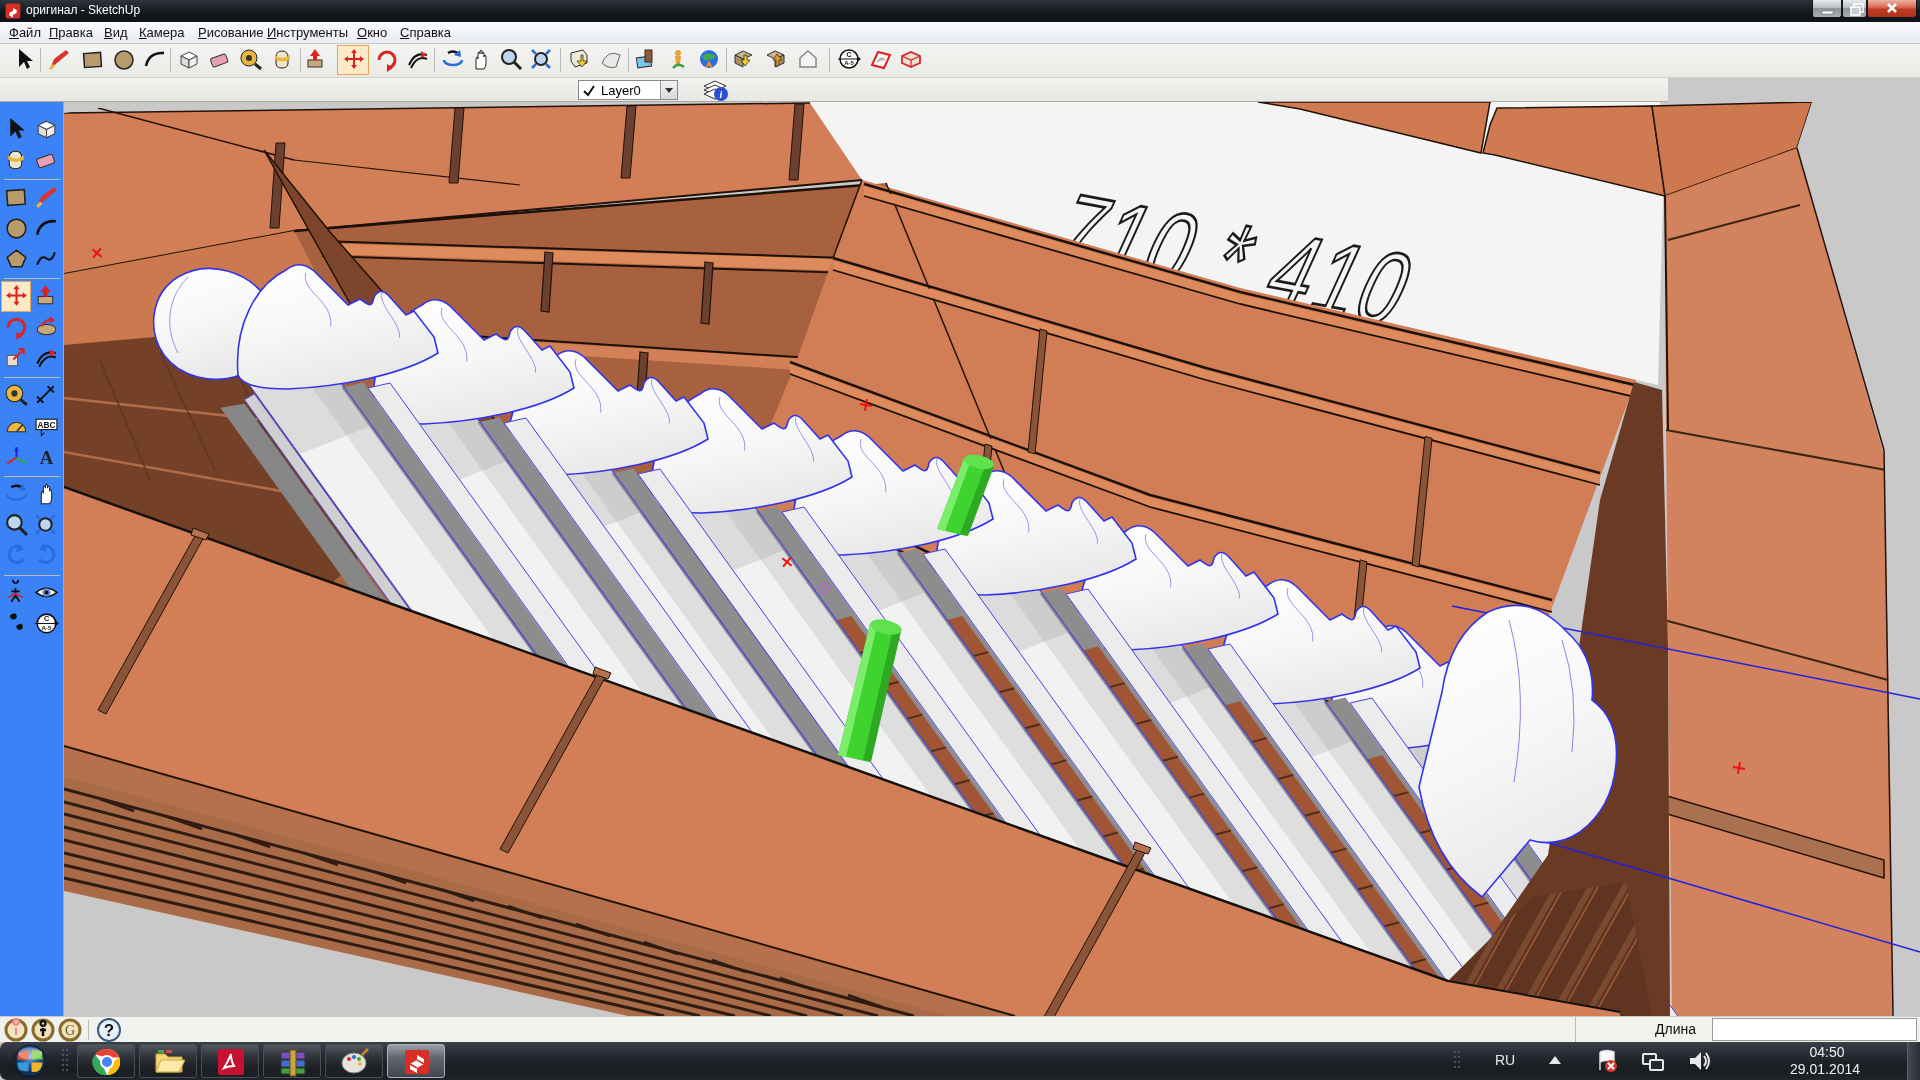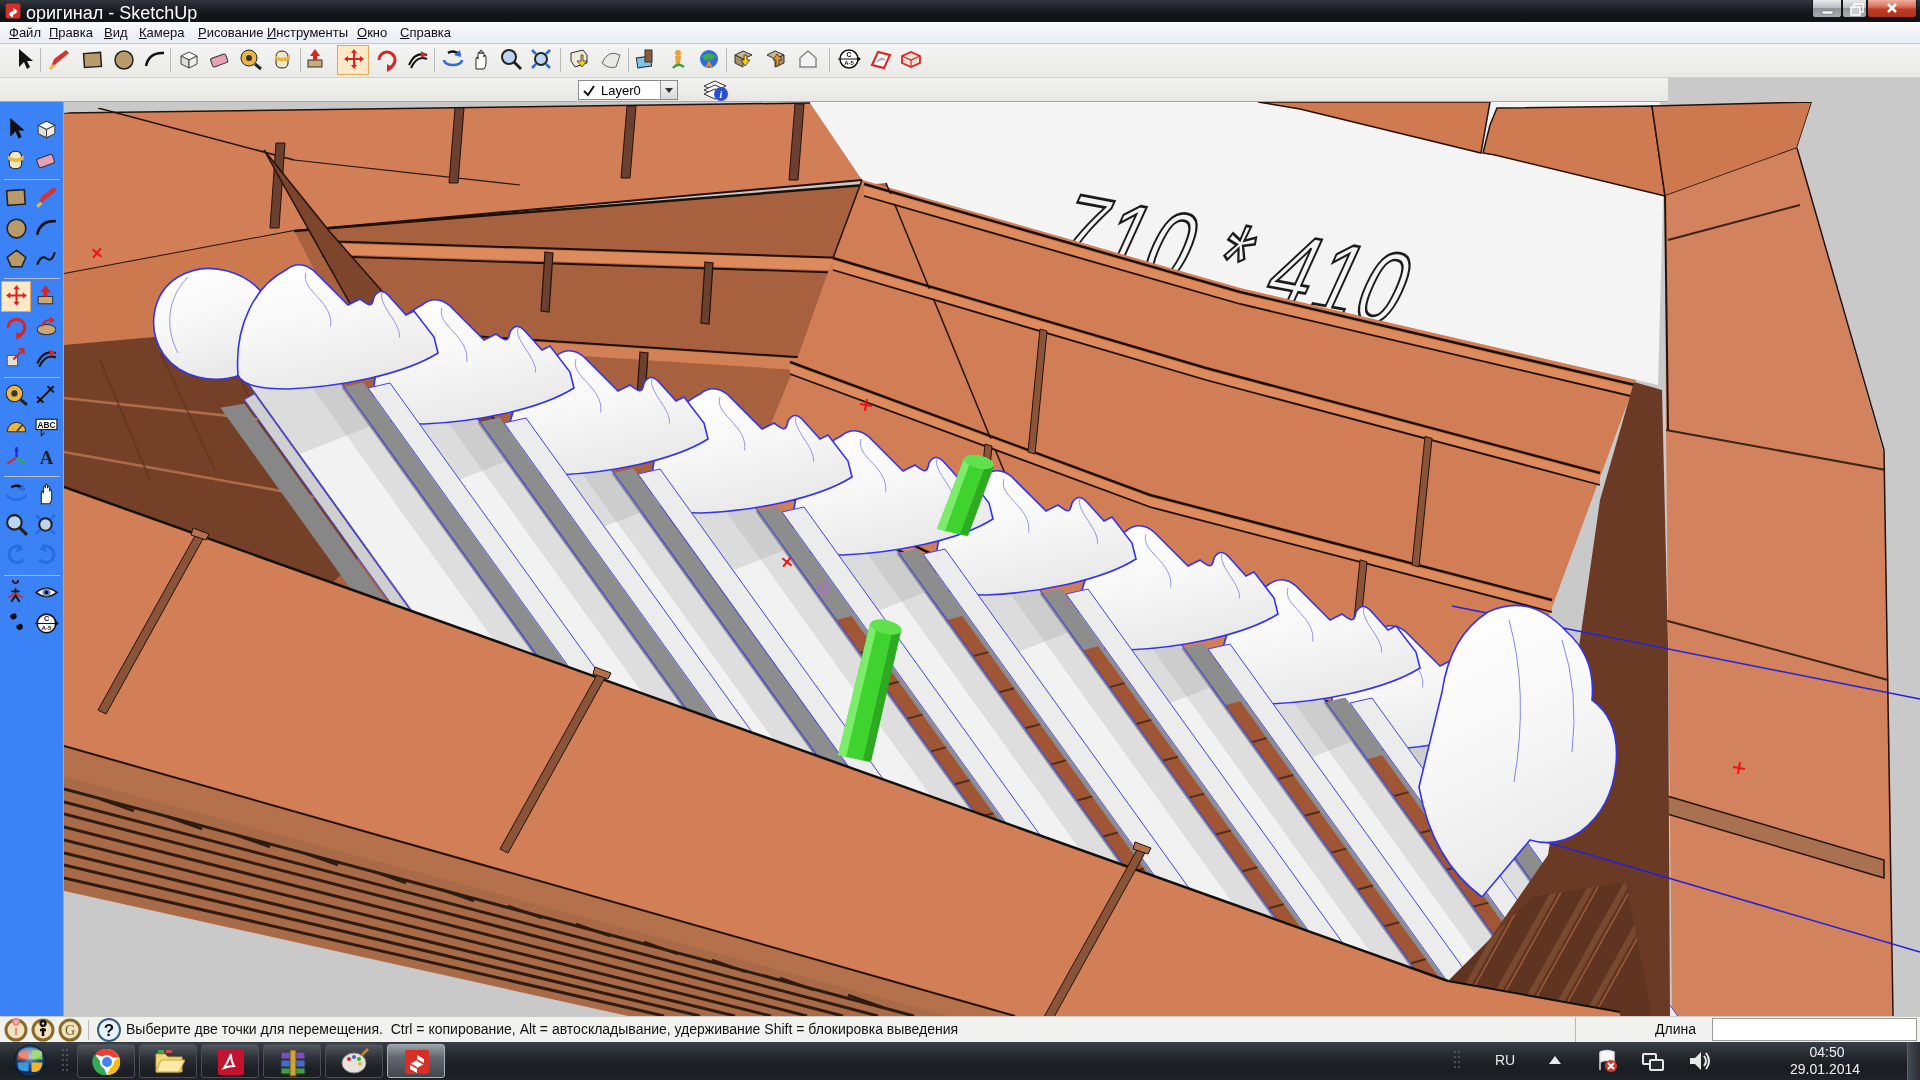--- a/index.html
+++ b/index.html
@@ -1,30 +1,30 @@
 <!DOCTYPE html>
 <html><head><meta charset="utf-8"><style>
 * { margin:0; padding:0; box-sizing:border-box; }
 body { width:1920px; height:1080px; overflow:hidden; font-family:"Liberation Sans", sans-serif; background:#c9c9c9; }
 #titlebar { position:absolute; left:0; top:0; width:1920px; height:22px;
   background:linear-gradient(#31373f,#1b1f26 40%,#121519 65%,#101318); }
-#titletext { position:absolute; left:26px; top:3px; color:#fff; font-size:18px; }
+#titletext { position:absolute; left:26px; top:3px; color:#fff; font-size:12px; }
 #menubar { position:absolute; left:0; top:22px; width:1920px; height:22px;
   background:linear-gradient(#fafbfe,#e8ebf3); border-bottom:1px solid #c8c8c8; }
 .mi { position:absolute; top:3px; font-size:13px; color:#111; }
 .mi u { text-decoration:underline; }
 #toolbar1 { position:absolute; left:0; top:44px; width:1920px; height:34px;
   background:linear-gradient(#f4f4f2,#e9e9e6); border-bottom:1px solid #d0d0cc; }
 #toolbar2 { position:absolute; left:0; top:78px; width:1668px; height:24px;
   background:linear-gradient(#f2f2ef,#e7e7e4); border-bottom:1px solid #a9a9a5; }
 #leftbar { position:absolute; left:0; top:102px; width:64px; height:914px; background:#3b82f6; border-right:1px solid #a9a9a5; }
 #statusbar { position:absolute; left:0; top:1016px; width:1920px; height:26px;
   background:#f1f1ee; border-top:1px solid #c9c9c5; font-size:14px; color:#111; }
 #taskbar { position:absolute; left:0; top:1042px; width:1920px; height:38px;
-  background:linear-gradient(#3a4048,#23272e 40%,#191c21 70%,#20242a);}
+  background:linear-gradient(#3a4048,#23272e 40%,#191c21 70%,#20242a);border-radius:7px;}
 </style></head><body>
 
 <div id="titlebar">
   <svg width="16" height="16" viewBox="0 0 26 26" style="position:absolute;left:5px;top:3px">
     <rect x="1" y="1" width="24" height="24" rx="3" fill="#d92e26"></rect>
     <path d="M7,16 L13,12.5 L13,8 L19,11.5 L19,16 L13,19.5 L13,24 L7,20 Z" fill="#fff"></path>
   </svg>
   <div id="titletext">оригинал - SketchUp</div>
   <div style="position:absolute;right:78px;top:0;width:30px;height:18px;background:linear-gradient(#e8eaec,#b9bdc2 45%,#8f959c 50%,#a9aeb5);border:1px solid #14161a;border-top:none;border-radius:0 0 3px 3px"><svg width="29" height="18">
         <rect x="9" y="11" width="11" height="3" fill="#fff" stroke="#555" stroke-width="0.5"></rect>
@@ -704,21 +704,20 @@
     <circle cx="41" cy="13" r="10" fill="#f0e2bc" stroke="#8a6a2a" stroke-width="3"></circle>
       <path d="M41,9 a2.5,2.5 0 1 1 0.1,0 M41,11 L41,19 M38,13 L44,13" stroke="#111" stroke-width="2.5" fill="none"></path>
     <circle cx="68" cy="13" r="10" fill="#f0e2bc" stroke="#8a6a2a" stroke-width="3"></circle>
       <text x="68" y="18" font-size="14" text-anchor="middle" fill="#6a5a2a" font-family="Liberation Serif">G</text>
   </svg>
   <div style="position:absolute;left:88px;top:3px;width:1px;height:20px;background:#b9b9b5"></div>
   <svg width="26" height="26" style="position:absolute;left:96px;top:0">
       <circle cx="13" cy="13" r="11" fill="#e8f0f8" stroke="#3a5a7a" stroke-width="2"></circle>
       <text x="13" y="19" font-size="17" text-anchor="middle" font-weight="bold" fill="#111">?</text>
     </svg>
-  <div style="position:absolute;left:126px;top:4px">Выберите две точки для перемещения.&nbsp; Ctrl = копирование, Alt = автоскладывание, удерживание Shift = блокировка выведения</div>
   <div style="position:absolute;left:1575px;top:0;width:1px;height:26px;background:#b9b9b5"></div>
   <div style="position:absolute;left:1655px;top:4px">Длина</div>
   <div style="position:absolute;left:1712px;top:1px;width:205px;height:23px;background:#fff;border:1px solid #9a9a96"></div>
 </div>
 
 <div id="taskbar">
   <svg width="54" height="38" viewBox="0 0 54 38" style="position:absolute;left:4px;top:0">
     <defs>
         <radialGradient id="orbG" cx="0.5" cy="0.35">
           <stop offset="0" stop-color="#7ab3e8"></stop>

